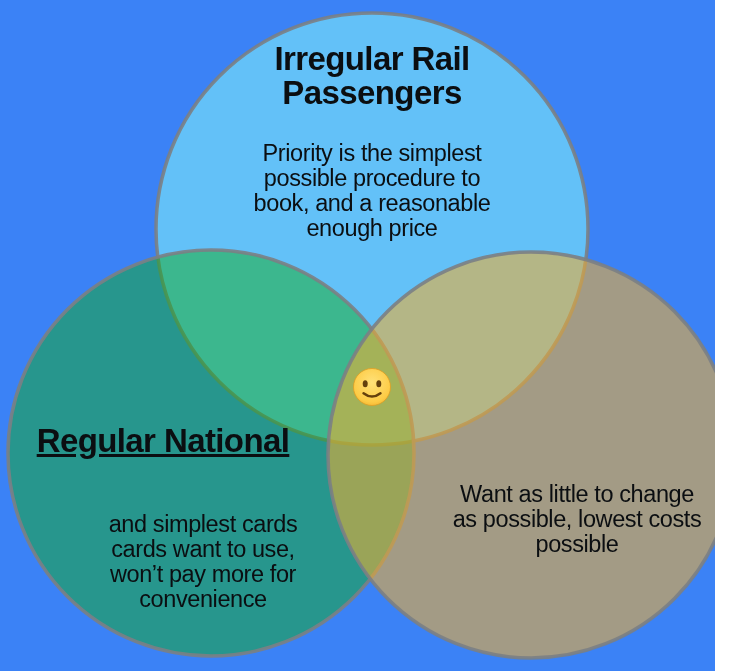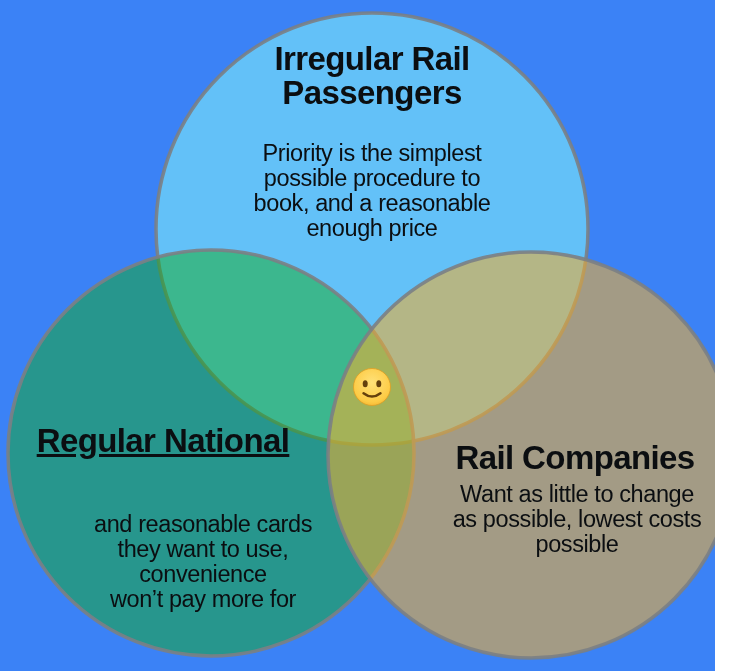--- a/index.html
+++ b/index.html
@@ -70,29 +70,26 @@
     <span class="line">Priority is the simplest</span>
     <span class="line">possible procedure to</span>
     <span class="line">book, and a reasonable</span>
     <span class="line">enough price</span>
   </div>
 
   <div class="text-block circle-title" style="left:163px; top:424px;text-decoration:underline;">
     <span class="line">Regular National</span>
   </div>
   <div class="text-block circle-body" style="left:203px; top:512px;">
-    <span class="line">and reasonable cards</span>
-    <span class="line">they want to use,</span>
+    <span class="line">and simplest cards</span>
+    <span class="line">cards want to use,</span>
+    <span class="line">won’t pay more for</span>
     <span class="line">convenience</span>
-    <span class="line">won’t pay more for</span>
   </div>
 
-  <div class="text-block circle-title" style="left:575px; top:441px;">
-    <span class="line">Rail Companies</span>
-  </div>
   <div class="text-block circle-body" style="left:577px; top:482px;">
     <span class="line">Want as little to change</span>
     <span class="line">as possible, lowest costs</span>
     <span class="line">possible</span>
   </div>
 
   <div class="emoji-wrap" role="img" aria-label="🙂">
     <svg width="40" height="40" viewBox="0 0 40 40">
       <defs>
         <radialGradient id="faceGrad" cx="50%" cy="38%" r="70%">

